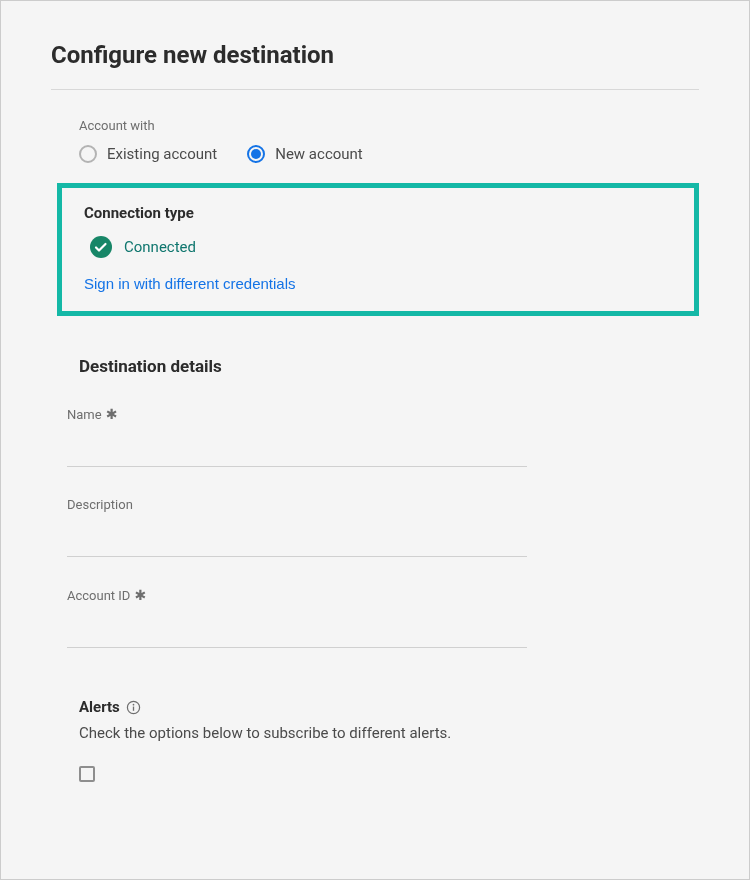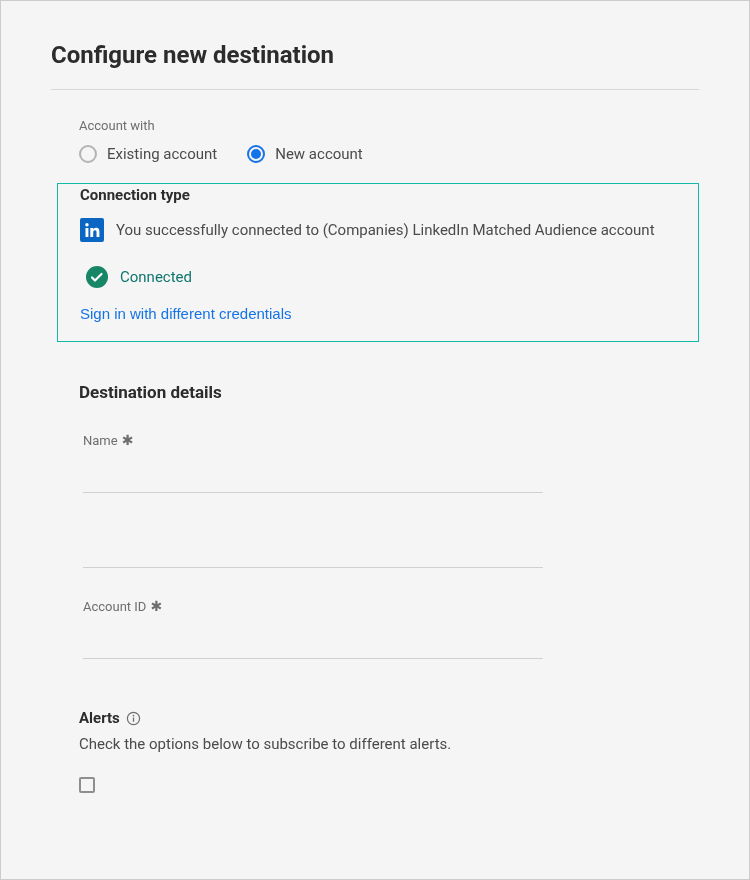--- a/index.html
+++ b/index.html
@@ -67,22 +67,22 @@
       width: 10px;
       height: 10px;
       border-radius: 50%;
       background: #1473e6;
     }
     .radio-label {
       font-size: 15px;
       color: #4b4b4b;
     }
     .highlight-box {
-      border: 1px solid #14b8a6;
-      padding: 2px 22px 18px 22px;
+      border: 5px solid #14b8a6;
+      padding: 16px 22px 18px 22px;
       margin: 7px 0 40px 6px;
     }
     .connection-title {
       font-size: 15px;
       font-weight: 700;
       color: #2c2c2c;
       margin-bottom: 14px;
     }
     .connection-row {
       display: flex;
@@ -125,21 +125,21 @@
       text-align: left;
     }
     .details-title {
       font-size: 17px;
       font-weight: 700;
       color: #2c2c2c;
       margin-left: 28px;
       margin-bottom: 30px;
     }
     .field-group {
-      margin-left: 32px;
+      margin-left: 16px;
       margin-bottom: 30px;
       width: 460px;
     }
     .field-label {
       font-size: 13px;
       color: #6e6e6e;
       display: flex;
       align-items: center;
       gap: 4px;
     }
@@ -215,27 +215,20 @@
     <div class="radio-item">
       <span class="radio-outer selected">
         <span class="radio-inner"></span>
       </span>
       <span class="radio-label">New account</span>
     </div>
   </div>
 
   <div class="highlight-box">
     <div class="connection-title">Connection type</div>
-    <div class="connection-row">
-      <svg class="linkedin-icon" viewBox="0 0 24 24">
-        <rect width="24" height="24" rx="2" fill="#0a66c2"></rect>
-        <path fill="#fff" d="M6.94 8.5a1.75 1.75 0 1 1 0-3.5 1.75 1.75 0 0 1 0 3.5zM5.5 10h2.9v9H5.5v-9zm4.9 0h2.78v1.23h.04c.39-.7 1.33-1.44 2.74-1.44 2.93 0 3.47 1.85 3.47 4.26V19h-2.9v-4.44c0-1.06-.02-2.42-1.54-2.42-1.54 0-1.78 1.15-1.78 2.34V19h-2.9v-9z"></path>
-      </svg>
-      <span class="connection-msg">You successfully connected to (Companies) LinkedIn Matched Audience account</span>
-    </div>
     <div class="connected-row">
       <svg class="check-badge" viewBox="0 0 22 22">
         <circle cx="11" cy="11" r="11" fill="#178667"></circle>
         <path d="M6 11.5l3 3 6.5-6.5" stroke="#fff" stroke-width="2.2" fill="none" stroke-linecap="round" stroke-linejoin="round"></path>
       </svg>
       <span class="connected-text">Connected</span>
     </div>
     <button class="link-btn">Sign in with different credentials</button>
   </div>
 
@@ -243,20 +236,23 @@
 
   <div class="field-group">
     <div class="field-label">
       <span>Name</span>
       <span class="required-star">✱</span>
     </div>
     <input class="field-input" type="text" value="" style="">
   </div>
 
   <div class="field-group">
+    <div class="field-label">
+      <span>Description</span>
+    </div>
     <input class="field-input" type="text" value="" style="">
   </div>
 
   <div class="field-group">
     <div class="field-label">
       <span>Account ID</span>
       <span class="required-star">✱</span>
     </div>
     <input class="field-input" type="text" value="" style="">
   </div>

